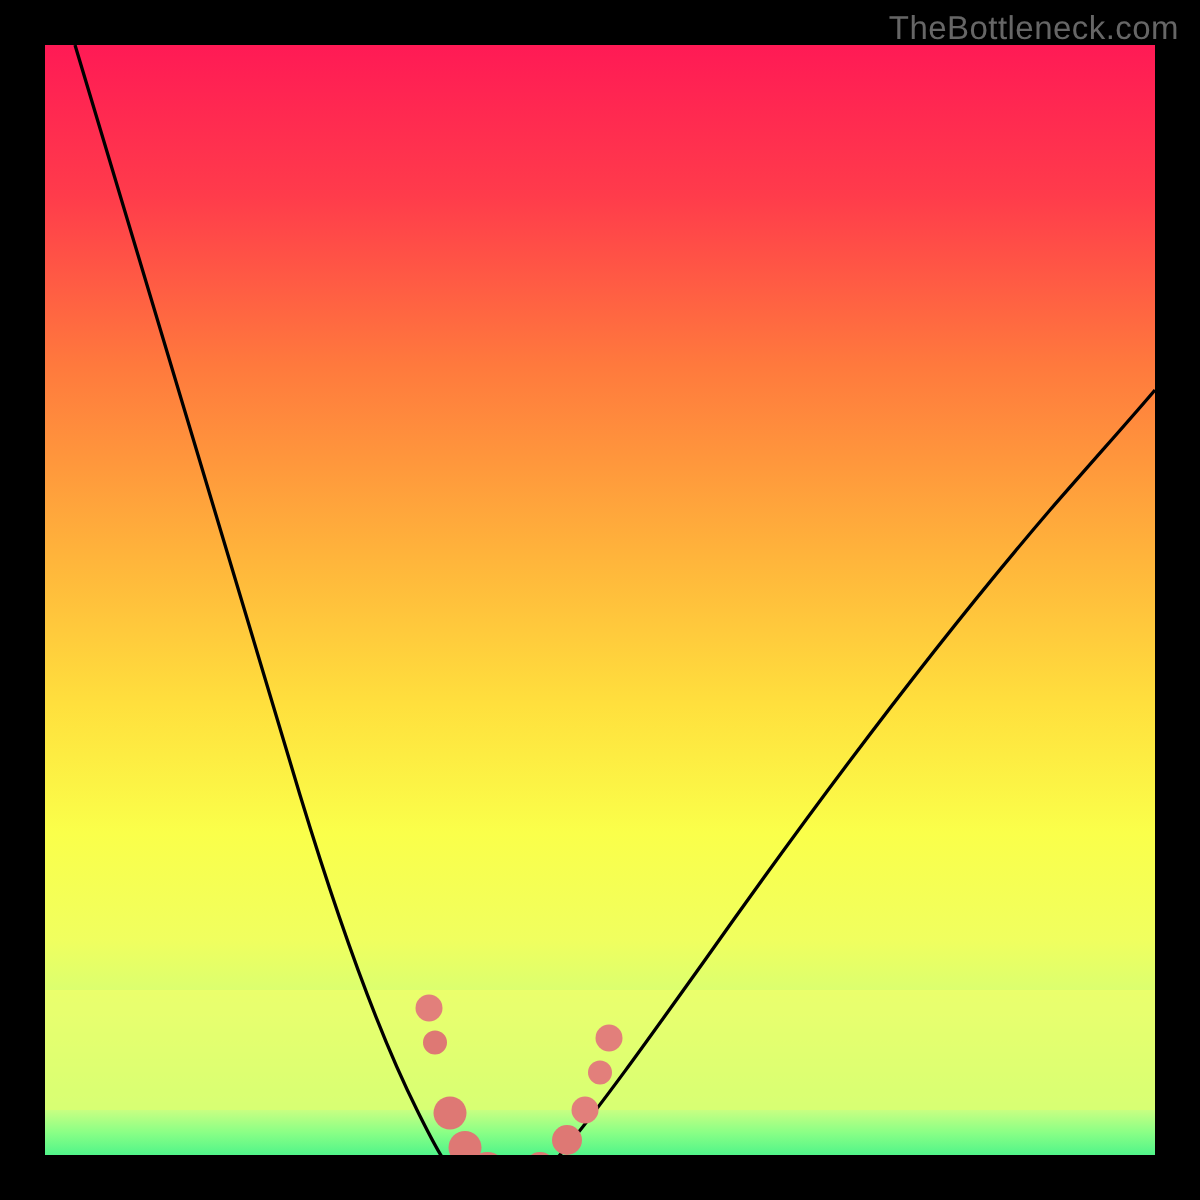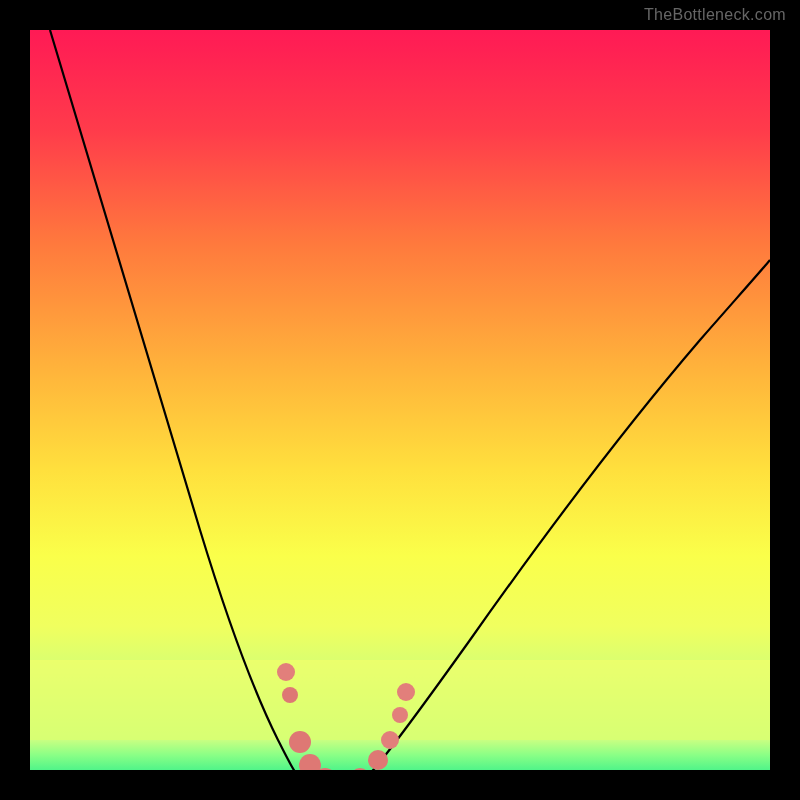--- a/index.html
+++ b/index.html
@@ -14,21 +14,21 @@
     position: relative;
     width: 800px;
     height: 800px;
     background: #000;
   }
   .watermark {
     position: absolute;
     top: 6px;
     right: 14px;
     color: #666;
-    font-size: 16px;
+    font-size: 22px;
     letter-spacing: 0.3px;
     z-index: 10;
   }
   svg {
     position: absolute;
     top: 0;
     left: 0;
   }
 </style>
 </head>

